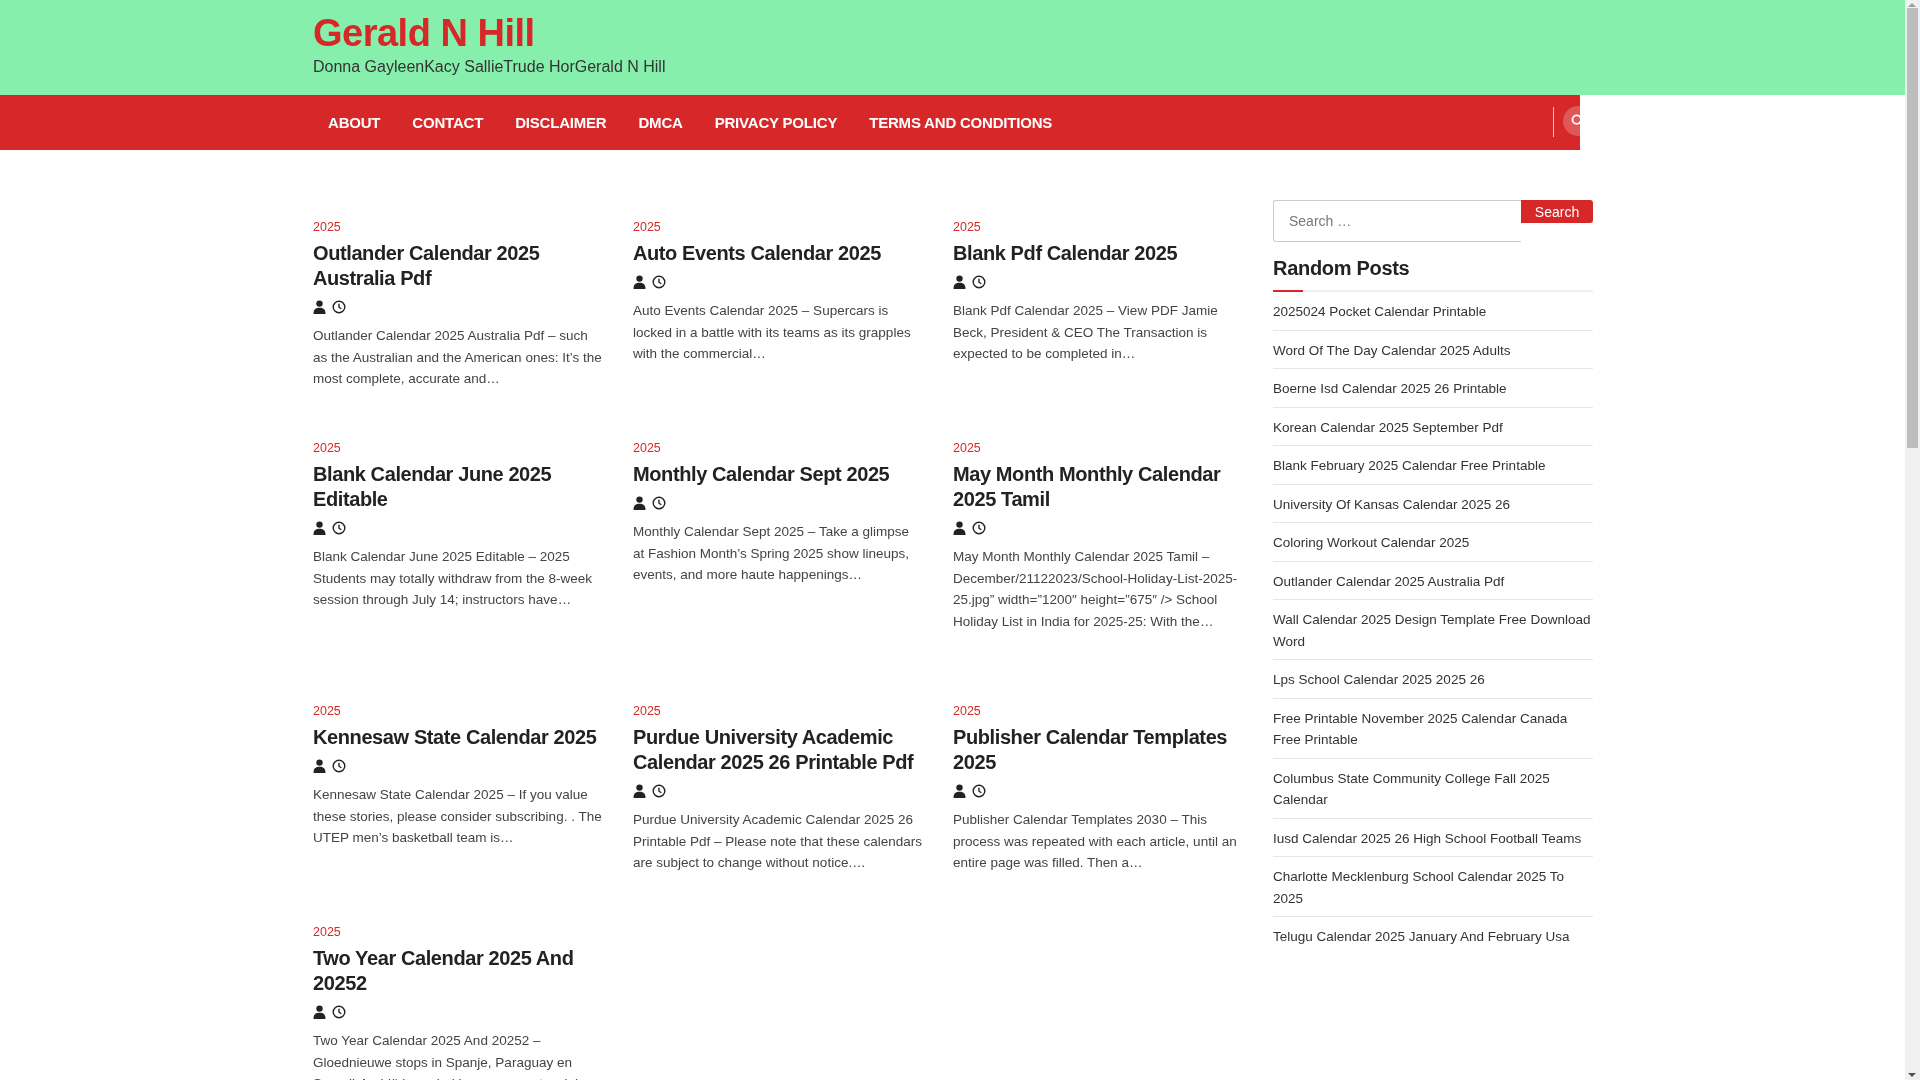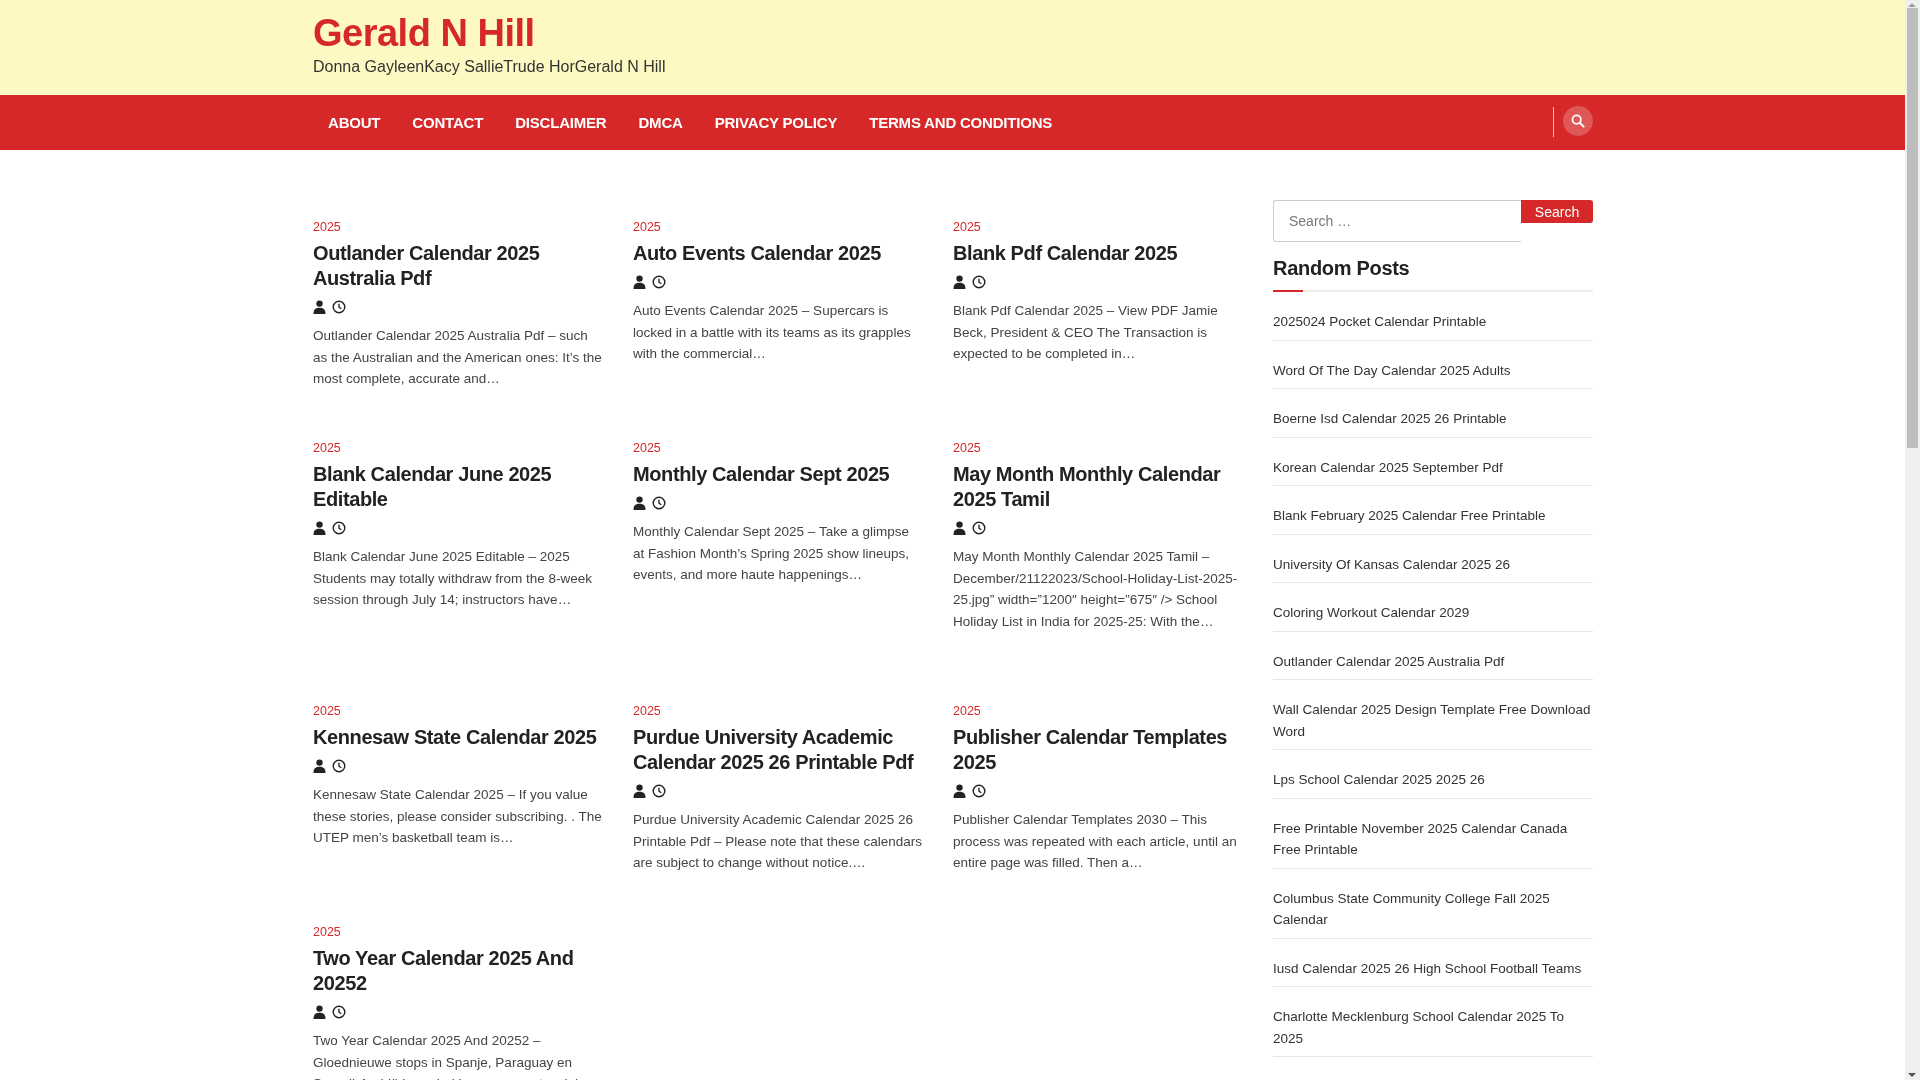--- a/index.html
+++ b/index.html
@@ -2,26 +2,26 @@
 <html><head>
 <meta charset="utf-8">
 <style>
   * { box-sizing: border-box; margin: 0; padding: 0; }
   html, body { width: 1920px; height: 1080px; overflow: hidden; background: #ffffff; }
   body { font-family: "Liberation Sans", "DejaVu Sans", sans-serif; color: #333; position: relative; }
 
   .page { position: absolute; left: 0; top: 0; width: 1905px; height: 1080px; overflow: hidden; background: #fff; }
 
   
-  .site-header { position: absolute; left: 0; top: 0; width: 1905px; height: 95px; background: #fef9c3; }
+  .site-header { position: absolute; left: 0; top: 0; width: 1905px; height: 95px; background: #86efac; }
   .site-title { position: absolute; left: 313px; top: 12px; font-size: 38px; font-weight: bold; color: #d62828; letter-spacing: -0.5px; text-decoration: none; }
   .site-desc { position: absolute; left: 313px; top: 58px; font-size: 16px; color: #333; text-align: center; }
 
   
-  .navbar { position: absolute; left: 0; top: 95px; width: 1905px; height: 55px; background: #d62828; text-align: center; }
+  .navbar { position: absolute; left: 0; top: 95px; width: 1580px; height: 55px; background: #d62828; text-align: center; }
   .nav-list { position: absolute; left: 313px; top: 0; height: 55px; display: flex; align-items: center; list-style: none; }
   .nav-item { color: #fff; font-weight: bold; font-size: 15px; padding: 0 16px; text-transform: uppercase; letter-spacing: -0.2px; cursor: pointer; }
   .nav-item:first-child { padding-left: 15px; }
   .nav-divider { position: absolute; left: 1553px; top: 12px; width: 1px; height: 30px; background: rgba(255,255,255,0.7); }
   .nav-search { position: absolute; left: 1563px; top: 106px; width: 30px; height: 30px; border-radius: 50%; background: rgba(255,255,255,0.22); display: flex; align-items: center; justify-content: center; cursor: pointer; }
 
   
   .post { position: absolute; width: 290px; }
   .post-cat { font-size: 12.5px; color: #d62828; display: block; line-height: 16px; }
   .post-title { font-size: 20px; font-weight: bold; color: #222; line-height: 25px; margin-top: 6px; letter-spacing: -0.4px; }
@@ -32,21 +32,21 @@
   
   .sidebar { position: absolute; left: 1273px; top: 200px; width: 320px; }
   .search-form { display: flex; height: 35px; }
   .search-input { width: 248px; height: 42px; border: 1px solid #ccc; border-right: none; border-radius: 3px 0 0 3px; padding: 0 15px; font-size: 14px; color: #555; font-family: "Liberation Sans", sans-serif; outline: none; }
   .search-input::placeholder { color: #777; }
   .search-btn { width: 72px; height: 23px; background: #d62828; color: #fff; border: none; border-radius: 0 3px 3px 0; font-size: 14px; font-family: "Liberation Sans", sans-serif; cursor: pointer; }
   .widget-title { font-size: 20px; font-weight: bold; color: #222; margin-top: 22px; letter-spacing: -0.3px; }
   .widget-rule { position: relative; height: 2px; background: #eee; margin-top: 10px; }
   .widget-rule::before { content: ""; position: absolute; left: 0; top: 0; width: 30px; height: 2px; background: #d62828; }
   .rp-list { list-style: none; }
-  .rp-item { font-size: 13.5px; color: #333; line-height: 21.5px; padding: 19px 0 7px; border-bottom: 1px solid #e6e6e6; cursor: pointer; }
+  .rp-item { font-size: 13.5px; color: #333; line-height: 21.5px; padding: 9px 0 7px; border-bottom: 1px solid #e6e6e6; cursor: pointer; }
   .rp-item:last-child { border-bottom: none; }
 
   
   .scrollbar { position: absolute; left: 1905px; top: 0; width: 15px; height: 1080px; background: #f0f0f0; }
   .scroll-up { position: absolute; left: 3px; top: 3px; width: 0; height: 0; border-left: 4px solid transparent; border-right: 4px solid transparent; border-bottom: 4px solid #a0a0a0; }
   .scroll-down { position: absolute; left: 3px; bottom: 3px; width: 0; height: 0; border-left: 4px solid transparent; border-right: 4px solid transparent; border-top: 4px solid #505050; }
   .scroll-thumb { position: absolute; left: 2px; top: 8px; width: 11px; height: 440px; background: #bdbdbd; }
 </style>
 </head>
 <body>
@@ -283,21 +283,21 @@
     </form>
     <h2 class="widget-title">Random Posts</h2>
     <div class="widget-rule"></div>
     <ul class="rp-list">
       <li class="rp-item">2025024 Pocket Calendar Printable</li>
       <li class="rp-item">Word Of The Day Calendar 2025 Adults</li>
       <li class="rp-item">Boerne Isd Calendar 2025 26 Printable</li>
       <li class="rp-item">Korean Calendar 2025 September Pdf</li>
       <li class="rp-item">Blank February 2025 Calendar Free Printable</li>
       <li class="rp-item">University Of Kansas Calendar 2025 26</li>
-      <li class="rp-item">Coloring Workout Calendar 2029</li>
+      <li class="rp-item">Coloring Workout Calendar 2025</li>
       <li class="rp-item">Outlander Calendar 2025 Australia Pdf</li>
       <li class="rp-item">Wall Calendar 2025 Design Template Free Download Word</li>
       <li class="rp-item">Lps School Calendar 2025 2025 26</li>
       <li class="rp-item">Free Printable November 2025 Calendar Canada Free Printable</li>
       <li class="rp-item">Columbus State Community College Fall 2025 Calendar</li>
       <li class="rp-item">Iusd Calendar 2025 26 High School Football Teams</li>
       <li class="rp-item">Charlotte Mecklenburg School Calendar 2025 To 2025</li>
       <li class="rp-item">Telugu Calendar 2025 January And February Usa</li>
     </ul>
   </aside>

